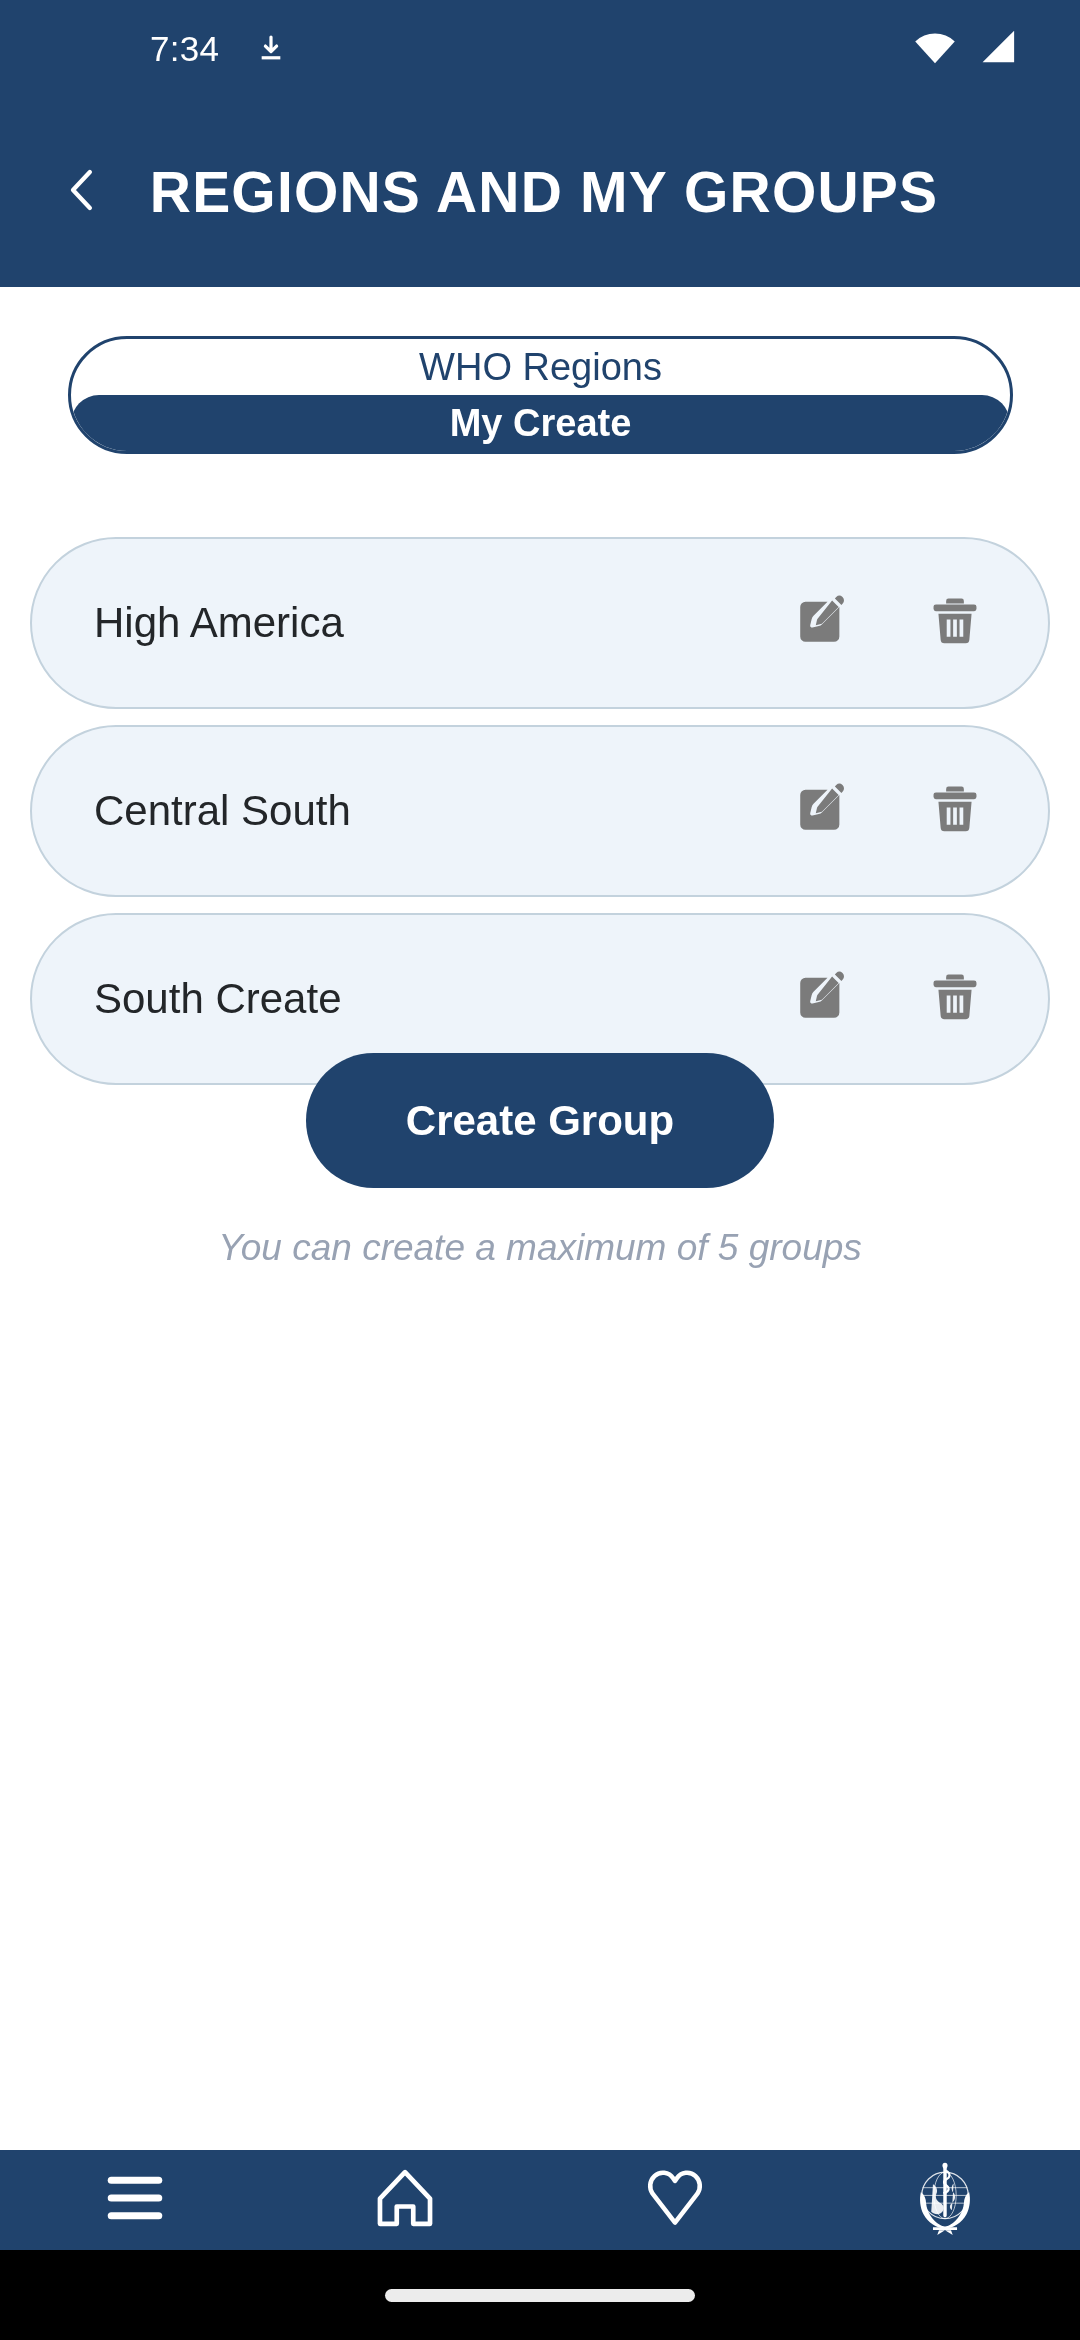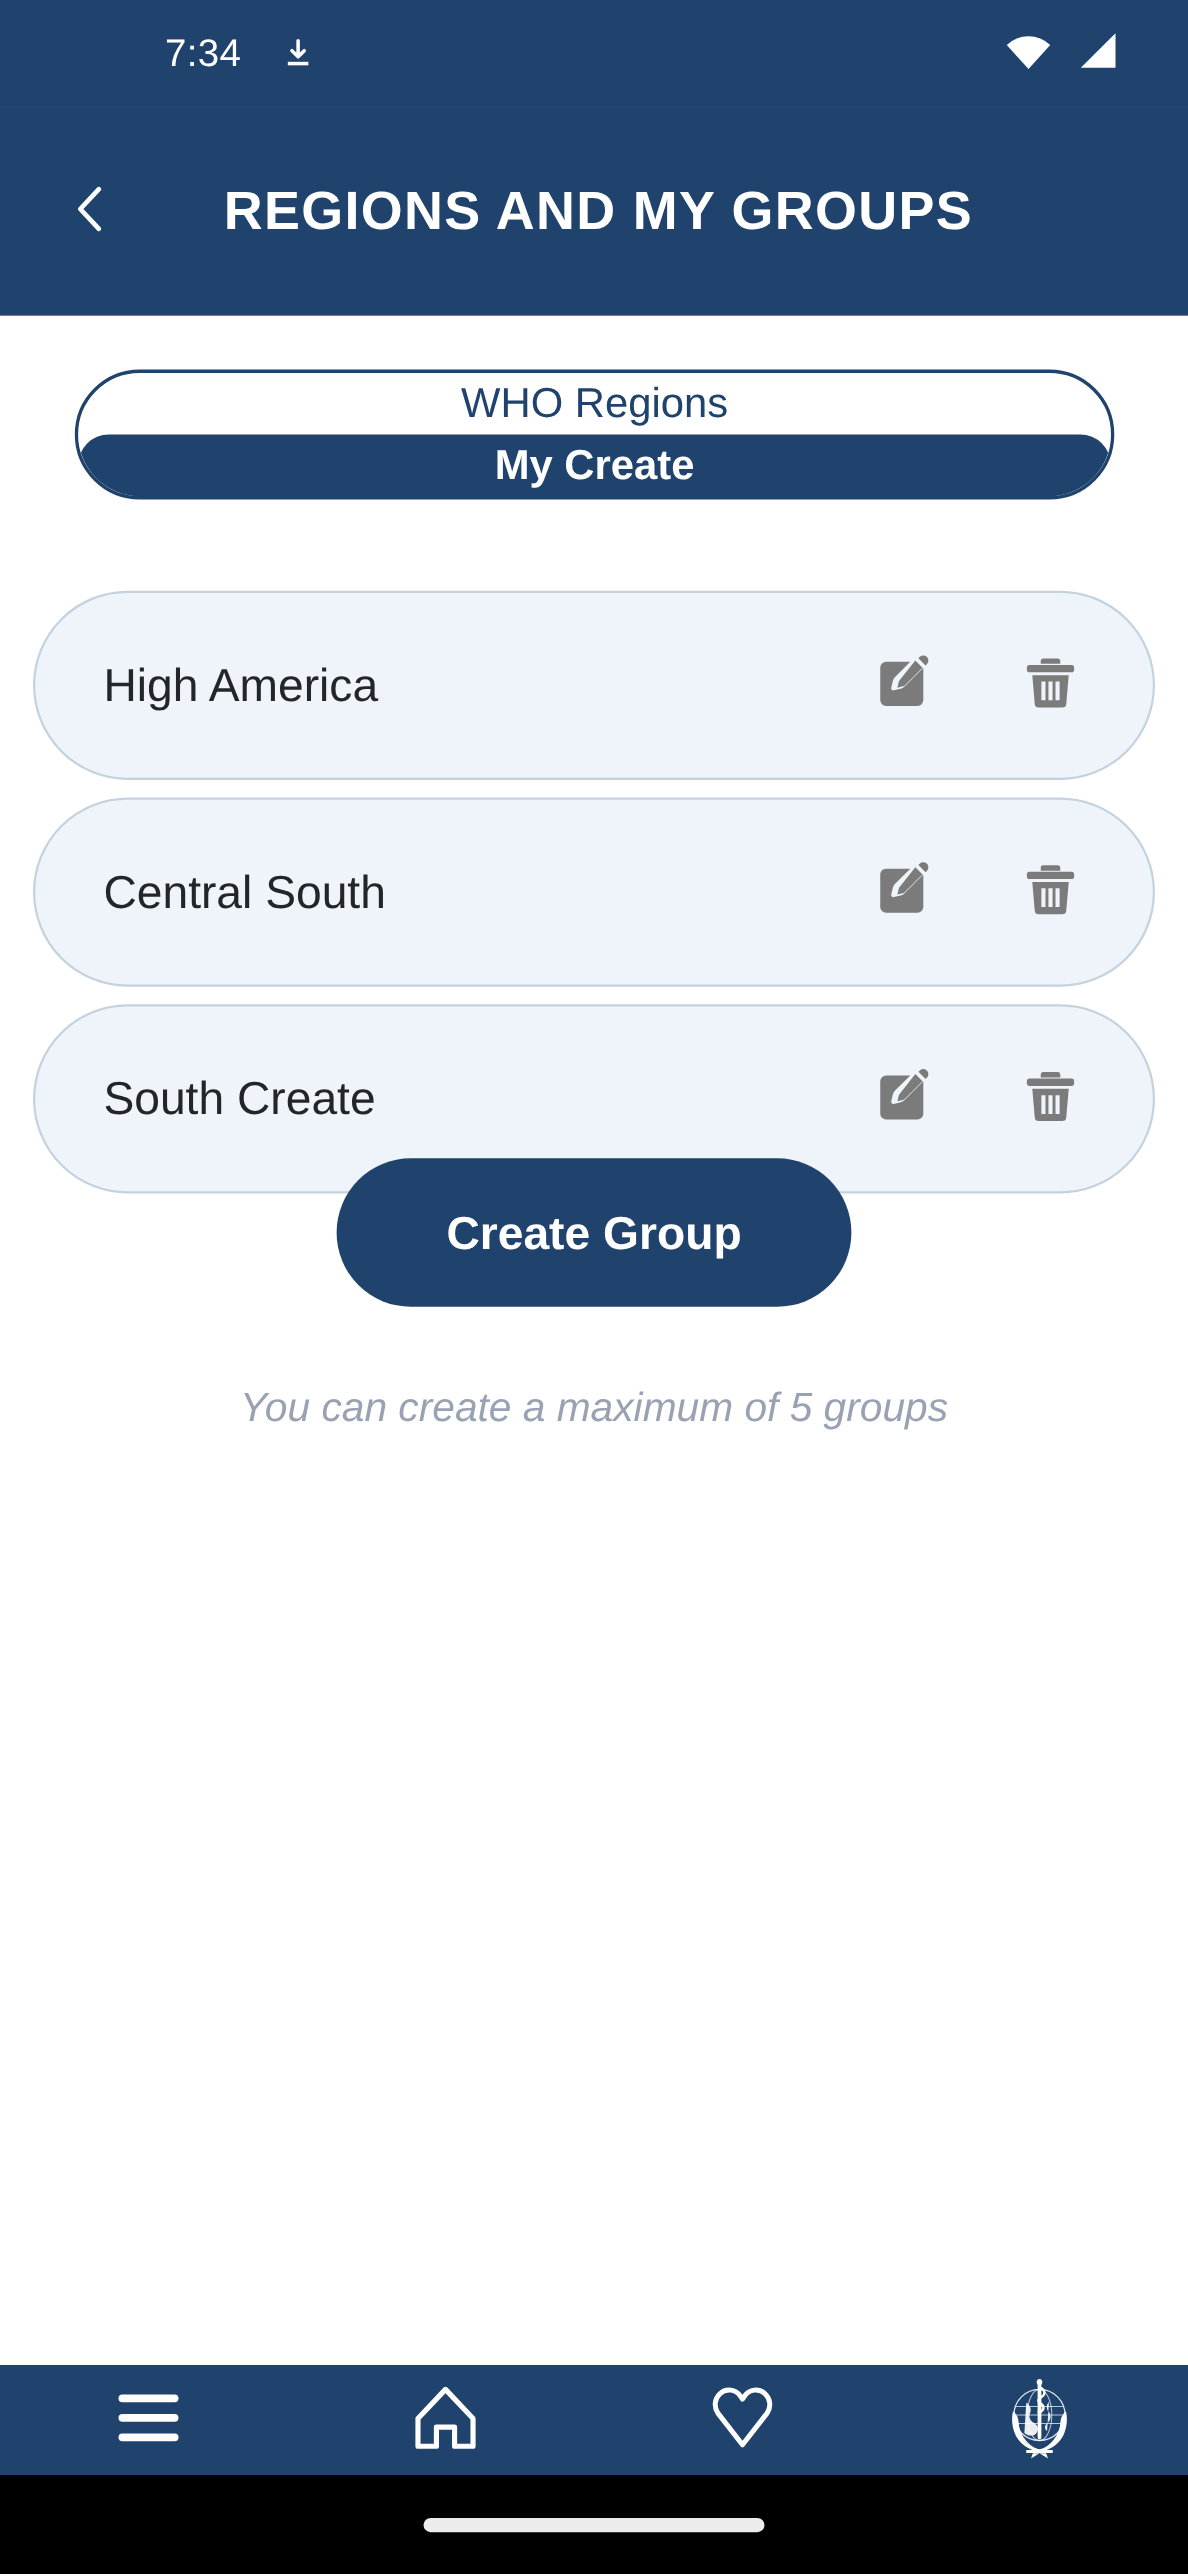--- a/index.html
+++ b/index.html
@@ -31,21 +31,21 @@
     position:absolute; top:97px; left:0; width:1080px; height:190px;
     background:#20436d;
   }
   .back-btn {
     position:absolute; left:42px; top:50%; transform:translateY(-50%);
     width:80px; height:80px; display:flex; align-items:center; justify-content:center;
   }
   .appbar-title {
     position:absolute; left:0; top:0; width:1080px; height:190px;
     display:flex; align-items:center; justify-content:center;
-    color:#ffffff; font-size:49px; font-weight:bold; letter-spacing:1.2px;
+    color:#ffffff; font-size:57px; font-weight:bold; letter-spacing:1.2px;
     padding-left:8px;
   }
 
   
   .content {
     position:absolute; top:287px; left:0; width:1080px; bottom:190px;
     background:#ffffff;
   }
 
   
@@ -78,21 +78,21 @@
   
   .create-btn {
     position:absolute; left:306px; top:766px; width:468px; height:135px;
     background:#20436d; border:none; border-radius:68px;
     color:#ffffff; font-size:42px; font-weight:bold;
     display:flex; align-items:center; justify-content:center;
     font-family:"Liberation Sans", sans-serif;
   }
   .hint {
     position:absolute; left:0; top:940px; width:1080px; text-align:center;
-    font-size:37px; font-style:italic; color:#98a2b3;margin-top:32px;
+    font-size:37px; font-style:italic; color:#98a2b3;
   }
 
   
   .bottomnav {
     position:absolute; left:0; bottom:90px; width:1080px; height:100px;
     background:#20436d; display:flex; align-items:center;
   }
   .nav-item { flex:1 1 25%; display:flex; align-items:center; justify-content:center; height:100px; }
 
   

